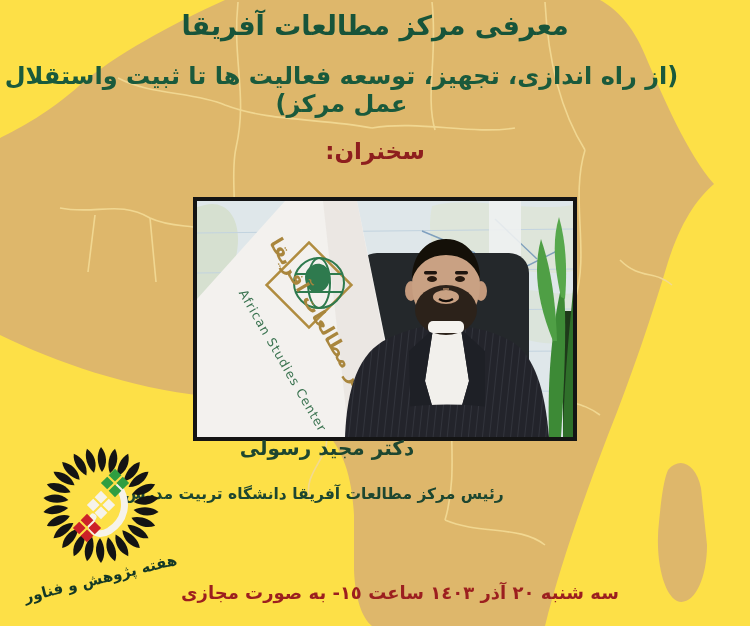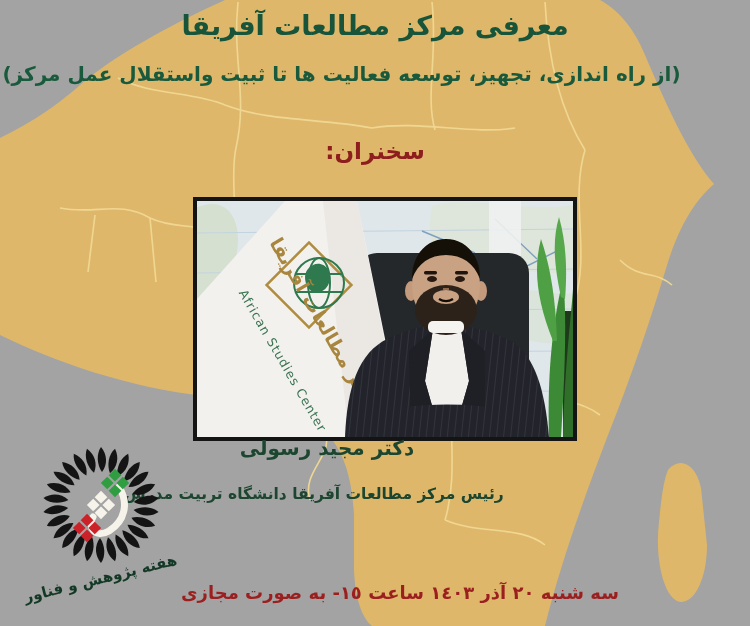--- a/index.html
+++ b/index.html
@@ -2,26 +2,26 @@
 <html lang="fa"><head>
 <meta charset="utf-8">
 <style>
   html,body{margin:0;padding:0;}
   body{
     font-family:"DejaVu Sans", sans-serif;
     width:750px;height:626px;overflow:hidden;
   }
   .poster{
     position:relative;width:750px;height:626px;
-    background:#a3a3a3;overflow:hidden;
+    background:#fde047;overflow:hidden;
   }
   .bg-map{position:absolute;left:0;top:0;width:750px;height:626px;}
   .txt{position:absolute;text-align:center;direction:rtl;font-weight:bold;}
   .title{left:0;width:750px;top:10px;font-size:27px;color:#17543a;}
-  .subtitle{left:0;width:683px;top:62px;font-size:20px;color:#1a5a3c;}
+  .subtitle{left:0;width:683px;top:62px;font-size:24px;color:#1a5a3c;}
   .speaker-label{left:0;width:750px;top:138px;font-size:23px;color:#8e1e1e;}
   .photo{
     position:absolute;left:193px;top:197px;width:376px;height:236px;
     border:4px solid #141414;background:#e3eaec;
   }
   .photo svg{display:block;}
   .name{left:0;width:654px;top:436px;font-size:20px;color:#1d4630;}
   .affiliation{left:0;width:628px;top:485px;font-size:15.5px;color:#1d4630;}
   .datetime{left:50px;width:700px;top:582px;font-size:18px;color:#9c1f1f;}
   .week-logo{position:absolute;left:25px;top:435px;width:190px;height:185px;}

